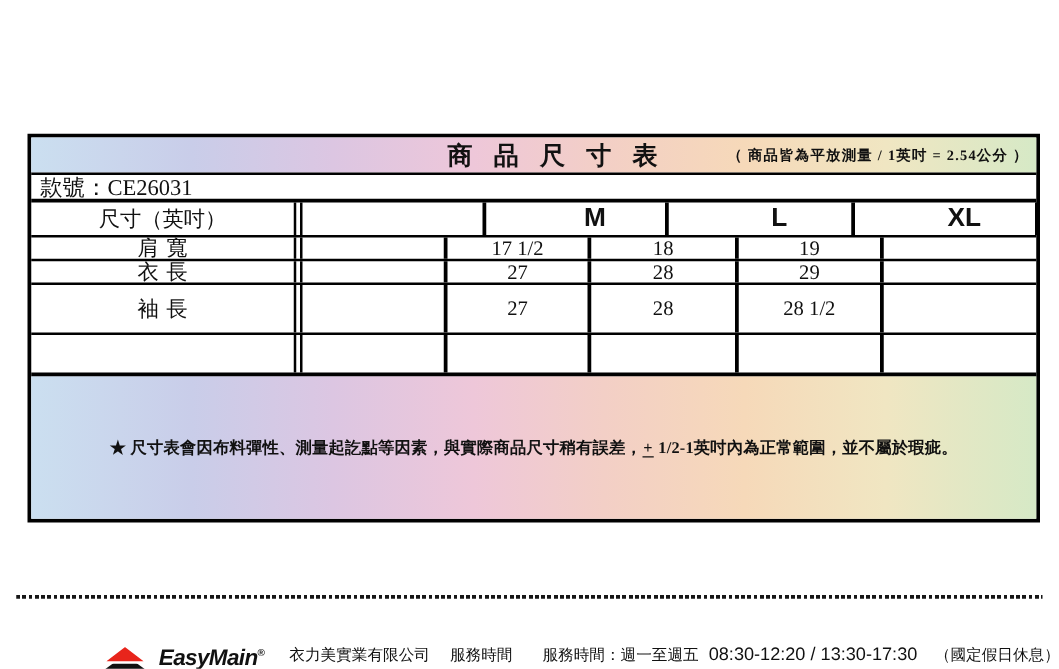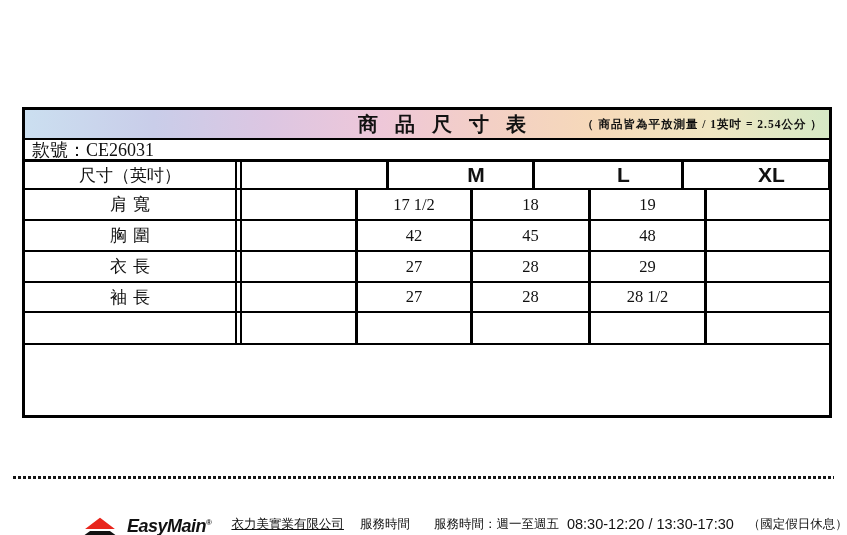--- a/index.html
+++ b/index.html
@@ -40,22 +40,22 @@
     display:grid;grid-template-columns:217px 116px 115px 118px 116px 1fr;
     border-bottom:2px solid #000;flex:0 0 auto;
   }
   .cell{
     display:flex;align-items:center;justify-content:center;overflow:hidden;
   }
   .c-label{border-right:7px double #000;}
   .c-spacer,.c-m,.c-l,.c-xl{border-right:3px solid #000;}
 
   .t-sizehead{height:28px;gap:31px;}
-  .t-data{height:31px;}
-  .t-data-last{height:30px;}
+  .t-data{height:19px;}
+  .t-data-last{height:40px;}
   .t-empty{height:32px;}
 
   .dim-label{font-size:17px;}
   .row-label{font-size:17px;letter-spacing:6px;text-indent:6px;}
   .size-head{
     font-family:"Liberation Sans","DejaVu Sans",sans-serif;
     font-weight:700;font-size:21px;
   }
   .val{font-size:16.5px;}
 
@@ -77,21 +77,21 @@
     position:absolute;left:75px;top:516px;height:32px;display:flex;
     align-items:flex-start;white-space:nowrap;
   }
   .logo-mark{width:50px;height:27px;flex:0 0 auto;}
   .brand{
     font-family:"Liberation Sans","DejaVu Sans",sans-serif;
     font-weight:800;font-style:italic;font-size:18px;letter-spacing:-0.5px;
     margin-left:2px;
   }
   .reg{font-size:8px;vertical-align:super;font-style:normal;}
-  .f-company{font-size:12.5px;margin-left:20px;text-decoration:underline;}
+  .f-company{font-size:12.5px;margin-left:20px;}
   .f-copy{font-size:12.5px;margin-left:16px;}
   .f-service{font-size:12.5px;margin-left:24px;}
   .f-hours{
     font-family:"Liberation Sans","DejaVu Sans",sans-serif;
     font-size:14.5px;margin-left:8px;letter-spacing:0;
   }
   .f-holiday{font-size:12.5px;margin-left:14px;}
 </style>
 </head>
 <body>
@@ -118,28 +118,20 @@
 
   <div class="trow t-data">
     <div class="cell c-label row-label">肩寬</div>
     <div class="cell c-spacer"></div>
     <div class="cell c-m val">17 1/2</div>
     <div class="cell c-l val">18</div>
     <div class="cell c-xl val">19</div>
     <div class="cell"></div>
   </div>
 
-  <div class="trow t-data">
-    <div class="cell c-label row-label">胸圍</div>
-    <div class="cell c-spacer"></div>
-    <div class="cell c-m val">42</div>
-    <div class="cell c-l val">45</div>
-    <div class="cell c-xl val">48</div>
-    <div class="cell"></div>
-  </div>
 
   <div class="trow t-data">
     <div class="cell c-label row-label">衣長</div>
     <div class="cell c-spacer"></div>
     <div class="cell c-m val">27</div>
     <div class="cell c-l val">28</div>
     <div class="cell c-xl val">29</div>
     <div class="cell"></div>
   </div>
 
@@ -154,20 +146,23 @@
 
   <div class="trow t-empty">
     <div class="cell c-label"></div>
     <div class="cell c-spacer"></div>
     <div class="cell c-m"></div>
     <div class="cell c-l"></div>
     <div class="cell c-xl"></div>
     <div class="cell"></div>
   </div>
 
+  <div class="row-note pastel">
+    <div class="note-text"><span>★ 尺寸表會因布料彈性、測量起訖點等因素，與實際商品尺寸稍有誤差，</span><span class="pm">+</span><span> 1/2-1英吋內為正常範圍，並不屬於瑕疵。</span></div>
+  </div>
 
 </div>
 
 <div class="dotted-rule"></div>
 
 <div class="footer">
   <svg class="logo-mark" viewBox="0 0 52 28" xmlns="http://www.w3.org/2000/svg">
     <path d="M0,27 L26,8 L52,27 Z" fill="#111111"></path>
     <path d="M7.5,14.5 L26,0.5 L44.5,14.5 Z" fill="#e8251c" stroke="#ffffff" stroke-width="2"></path>
   </svg>

